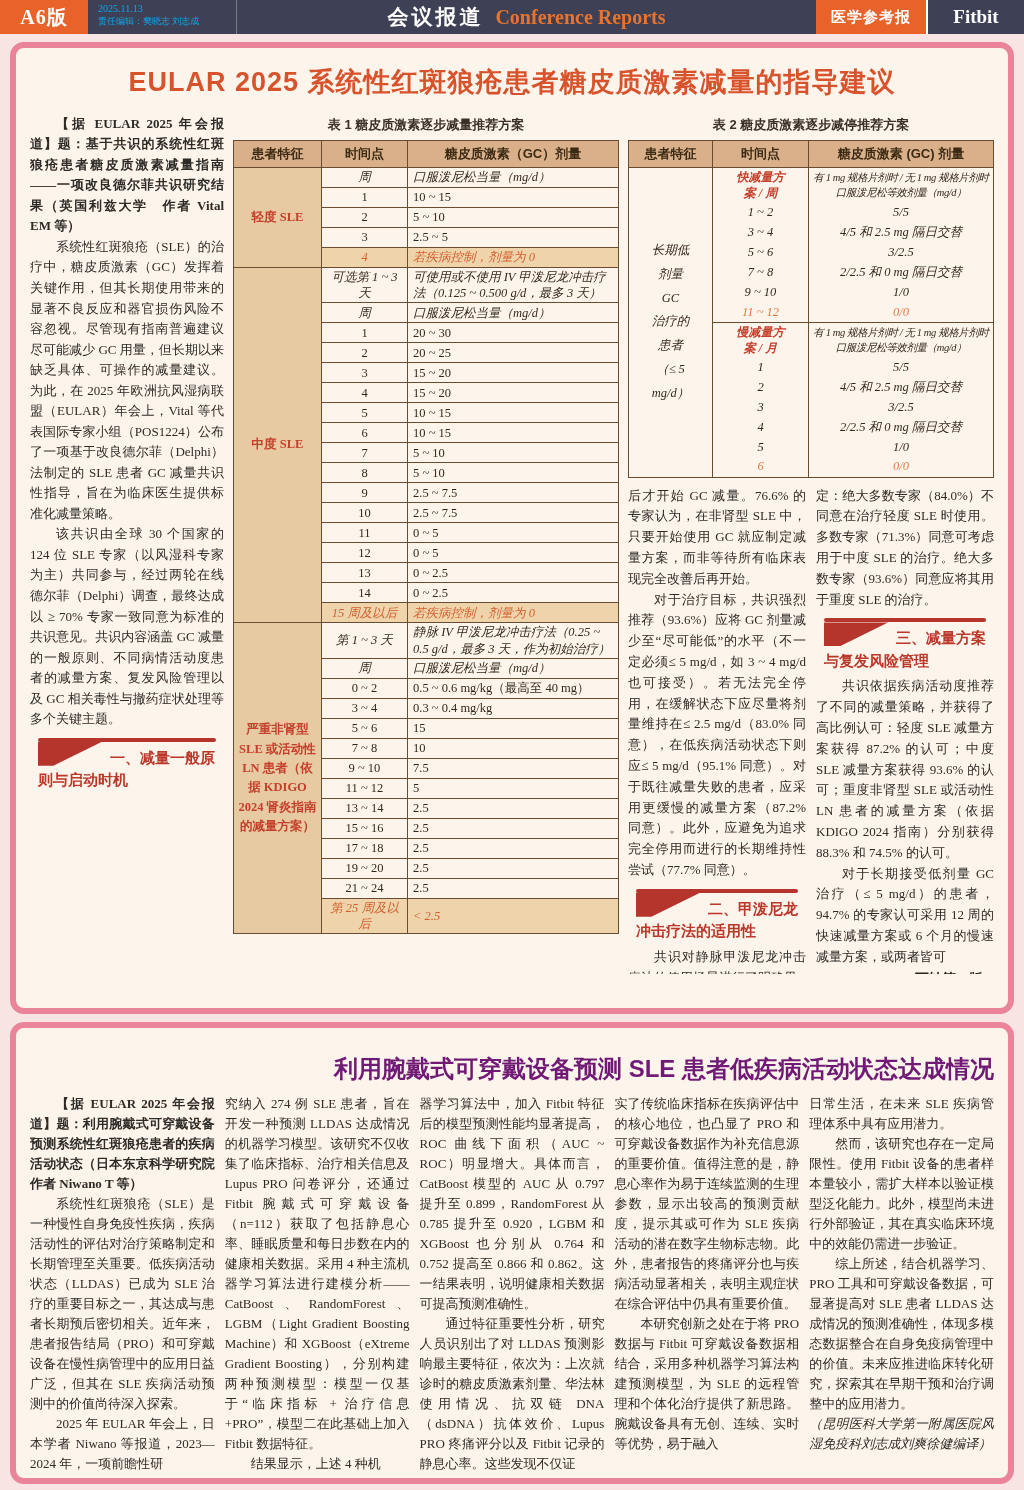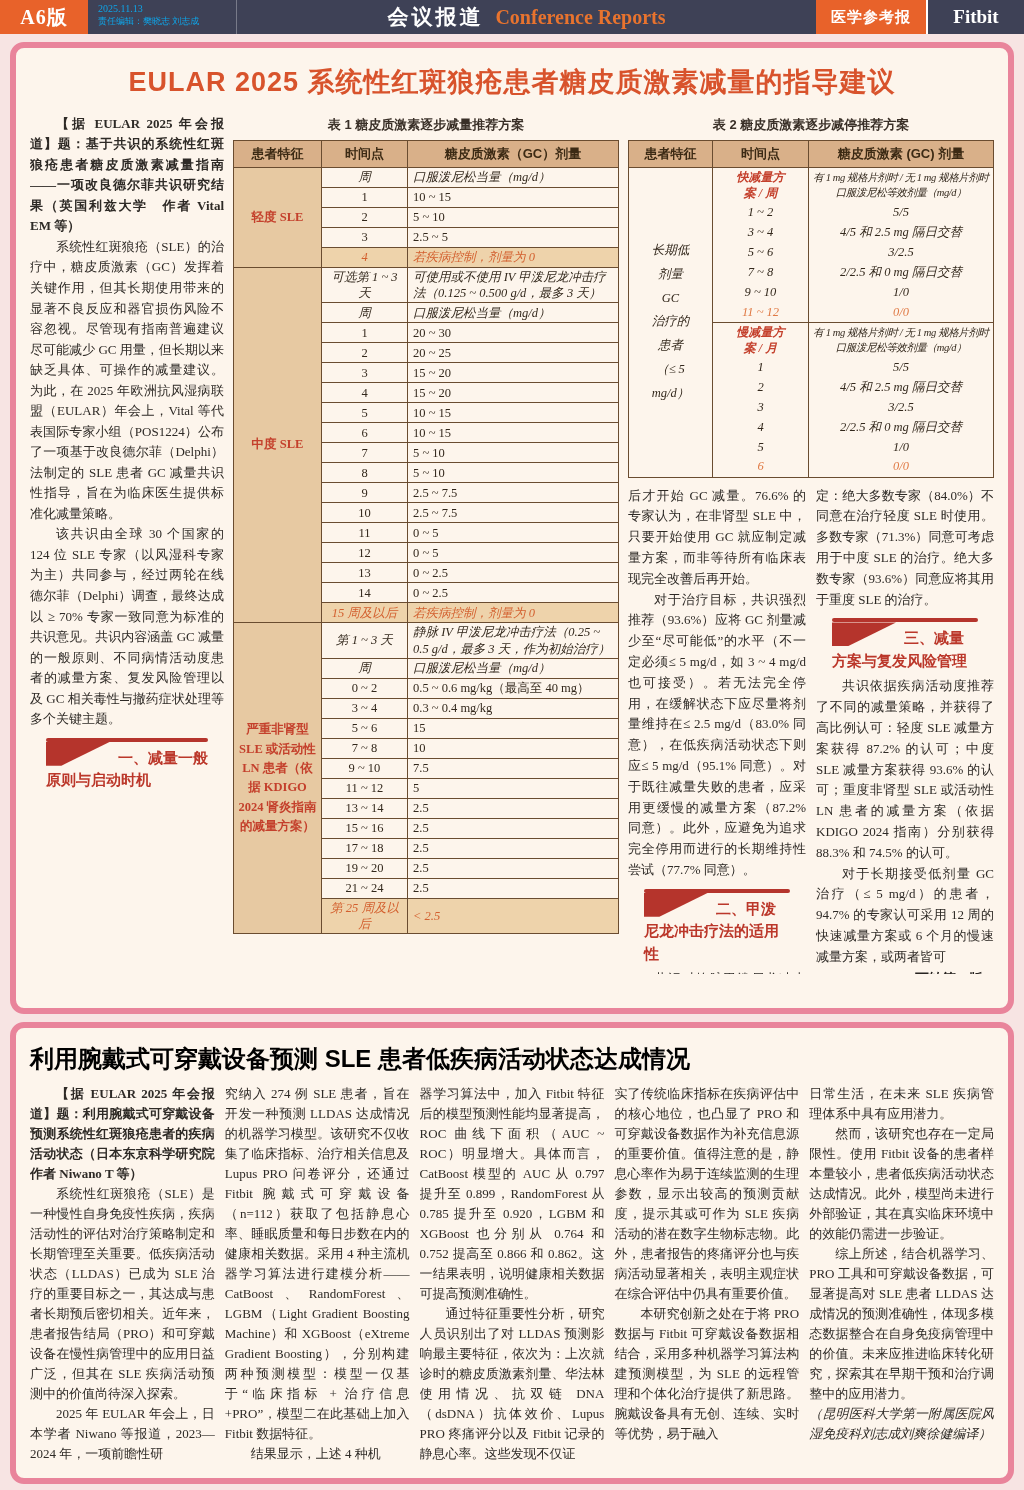--- a/index.html
+++ b/index.html
@@ -25,37 +25,37 @@
             font:bold 19px "Liberation Serif", serif; }
 
   
   .frame { position:absolute; left:10px; width:1004px; background:#fdf5ec;
            border:6px solid #e9849b; border-radius:14px; overflow:hidden; }
   .frame1 { top:42px;  height:972px; padding:10px 14px; }
   .frame2 { top:1022px; height:462px; padding:8px 14px; }
 
   .a1-title { margin:8px 0 14px; text-align:center; color:#d8532c; letter-spacing:1px;
               font:bold 27px/1.25 "Liberation Sans", sans-serif; }
-  .a2-title { margin:8px 0 10px; text-align:left; color:#000000;
+  .a2-title { margin:18px 0 10px; text-align:right; color:#701a75;
               font:bold 24px/1.25 "Liberation Sans", sans-serif; }
 
   .a1-body { display:flex; gap:9px; height:860px; overflow:hidden; }
   .colA { width:194px; overflow:hidden; }
   .colB { width:386px; overflow:hidden; }
   .colC { flex:1; display:flex; flex-direction:column; overflow:hidden; }
   .two-col { display:flex; gap:10px; margin-top:8px; flex:1; overflow:hidden; }
   .colTxt { flex:1; overflow:hidden; }
 
   .colA p, .colTxt p { font-size:13px; line-height:1.58; text-align:justify; color:#2e2a26; }
   .colTxt p { line-height:1.6; }
   .ind { text-indent:2em; }
   .lead { font-weight:bold; text-indent:2em; }
 
   
-  .sec-h { position:relative; margin:8px 16px 4px; padding-top:9px; }
+  .sec-h { position:relative; margin:8px 8px 4px; padding-top:9px; }
   .ribbon-bar { position:absolute; top:0; left:0; right:0; height:4px; background:#b5342c; border-radius:2px; }
   .ribbon-flag { position:absolute; top:4px; left:0; width:64px; height:24px; background:#b5342c;
                  clip-path:polygon(0 0, 100% 0, 24% 100%, 0 100%); }
   .sec-text { display:block; text-indent:72px; font-weight:bold; color:#bb372a;
               font-size:15px; line-height:1.5; font-family:"Liberation Sans", sans-serif; }
 
   .continued { text-align:right; font-weight:bold; font-size:13.5px; color:#272320; margin-top:2px; }
   .continued .arrow { color:#c4402c; margin-left:2px; font-size:12px; }
 
   
@@ -414,20 +414,20 @@
       <div class="c">
         <p>器学习算法中，加入 Fitbit 特征后的模型预测性能均显著提高，ROC 曲线下面积（AUC ~ ROC）明显增大。具体而言，CatBoost 模型的 AUC 从 0.797 提升至 0.899，RandomForest 从 0.785 提升至 0.920，LGBM 和 XGBoost 也分别从 0.764 和 0.752 提高至 0.866 和 0.862。这一结果表明，说明健康相关数据可提高预测准确性。</p>
         <p class="ind">通过特征重要性分析，研究人员识别出了对 LLDAS 预测影响最主要特征，依次为：上次就诊时的糖皮质激素剂量、华法林使用情况、抗双链 DNA（dsDNA）抗体效价、Lupus PRO 疼痛评分以及 Fitbit 记录的静息心率。这些发现不仅证</p>
       </div>
       <div class="c">
         <p>实了传统临床指标在疾病评估中的核心地位，也凸显了 PRO 和可穿戴设备数据作为补充信息源的重要价值。值得注意的是，静息心率作为易于连续监测的生理参数，显示出较高的预测贡献度，提示其或可作为 SLE 疾病活动的潜在数字生物标志物。此外，患者报告的疼痛评分也与疾病活动显著相关，表明主观症状在综合评估中仍具有重要价值。</p>
         <p class="ind">本研究创新之处在于将 PRO 数据与 Fitbit 可穿戴设备数据相结合，采用多种机器学习算法构建预测模型，为 SLE 的远程管理和个体化治疗提供了新思路。腕戴设备具有无创、连续、实时等优势，易于融入</p>
       </div>
       <div class="c">
         <p>日常生活，在未来 SLE 疾病管理体系中具有应用潜力。</p>
-        <p class="ind">然而，该研究也存在一定局限性。使用 Fitbit 设备的患者样本量较小，患者低疾病活动状态达成情况。此外，模型尚未进行外部验证，其在真实临床环境中的效能仍需进一步验证。</p>
+        <p class="ind">然而，该研究也存在一定局限性。使用 Fitbit 设备的患者样本量较小，需扩大样本以验证模型泛化能力。此外，模型尚未进行外部验证，其在真实临床环境中的效能仍需进一步验证。</p>
         <p class="ind">综上所述，结合机器学习、PRO 工具和可穿戴设备数据，可显著提高对 SLE 患者 LLDAS 达成情况的预测准确性，体现多模态数据整合在自身免疫病管理中的价值。未来应推进临床转化研究，探索其在早期干预和治疗调整中的应用潜力。</p>
         <p class="credit">（昆明医科大学第一附属医院风湿免疫科刘志成刘爽徐健编译）</p>
       </div>
     </div>
   </section>
 
 </div>
 
 </body></html>

